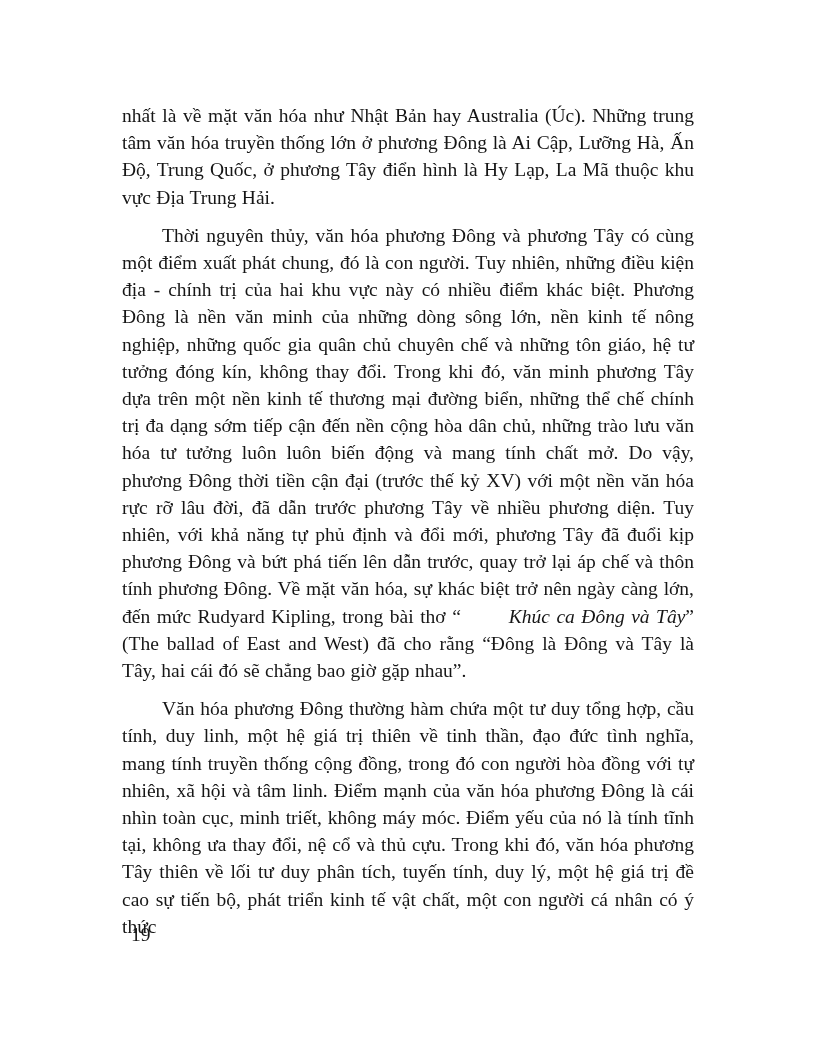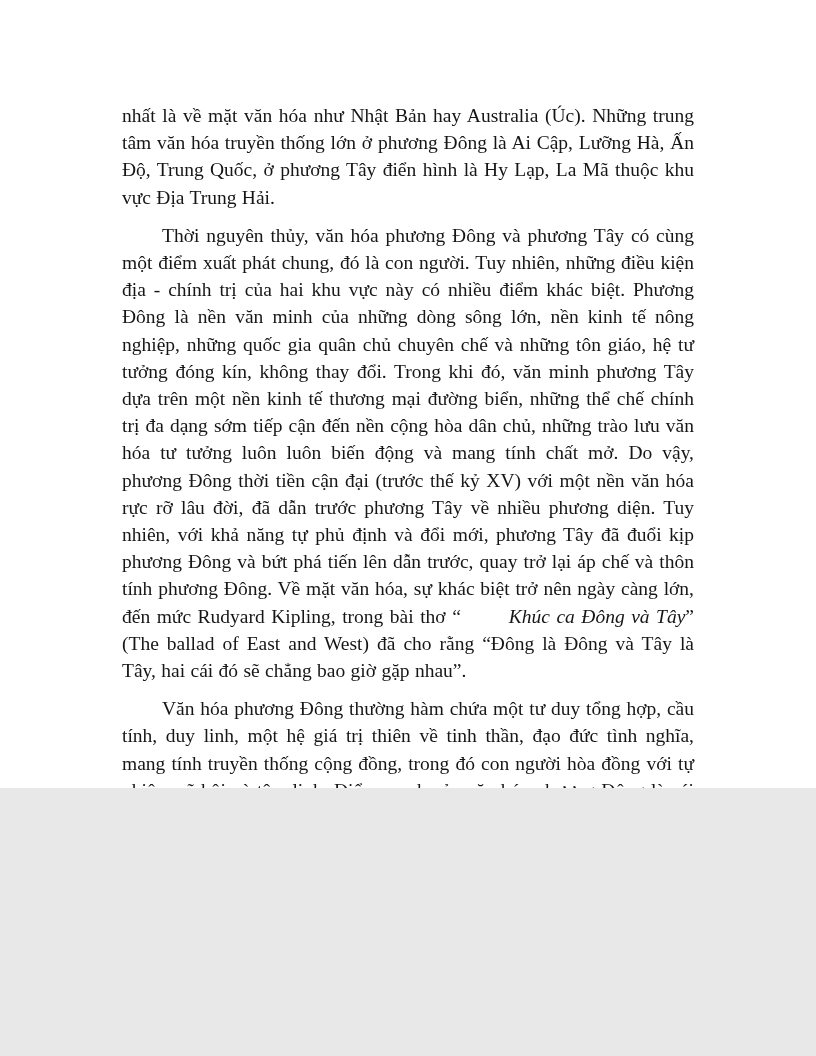--- a/index.html
+++ b/index.html
@@ -3,21 +3,21 @@
 <meta charset="utf-8">
 <style>
   html, body {
     margin: 0;
     padding: 0;
     background: #e8e8e8;
   }
   .page {
     position: relative;
     width: 816px;
-    height: 788px;
+    height: 1056px;
     margin: 0 auto;
     background: #ffffff;
     font-family: "Liberation Serif", serif;
     color: #161616;
     overflow: hidden;
   }
   .text-block {
     position: absolute;
     left: 122px;
     top: 102px;

